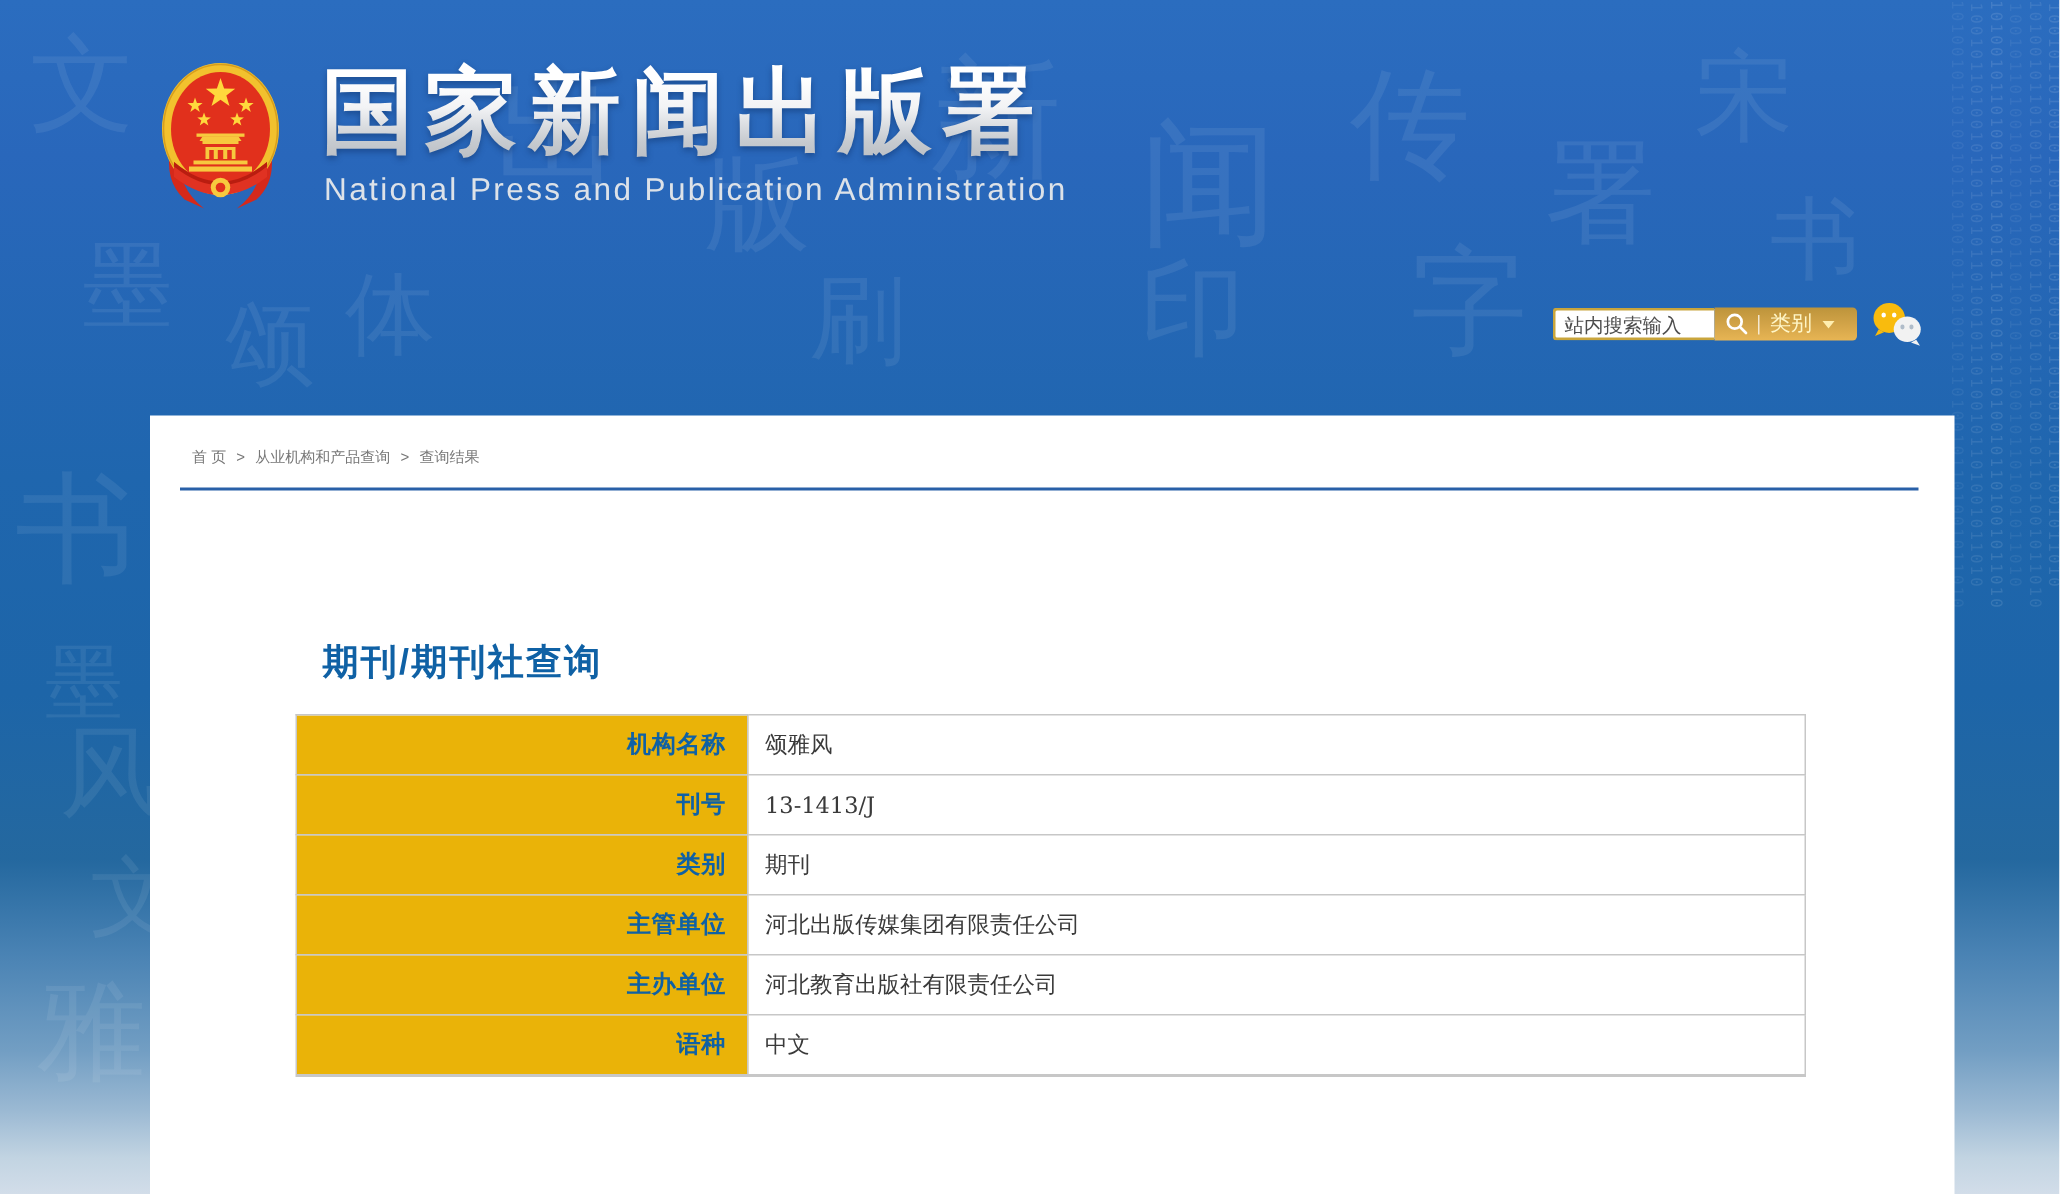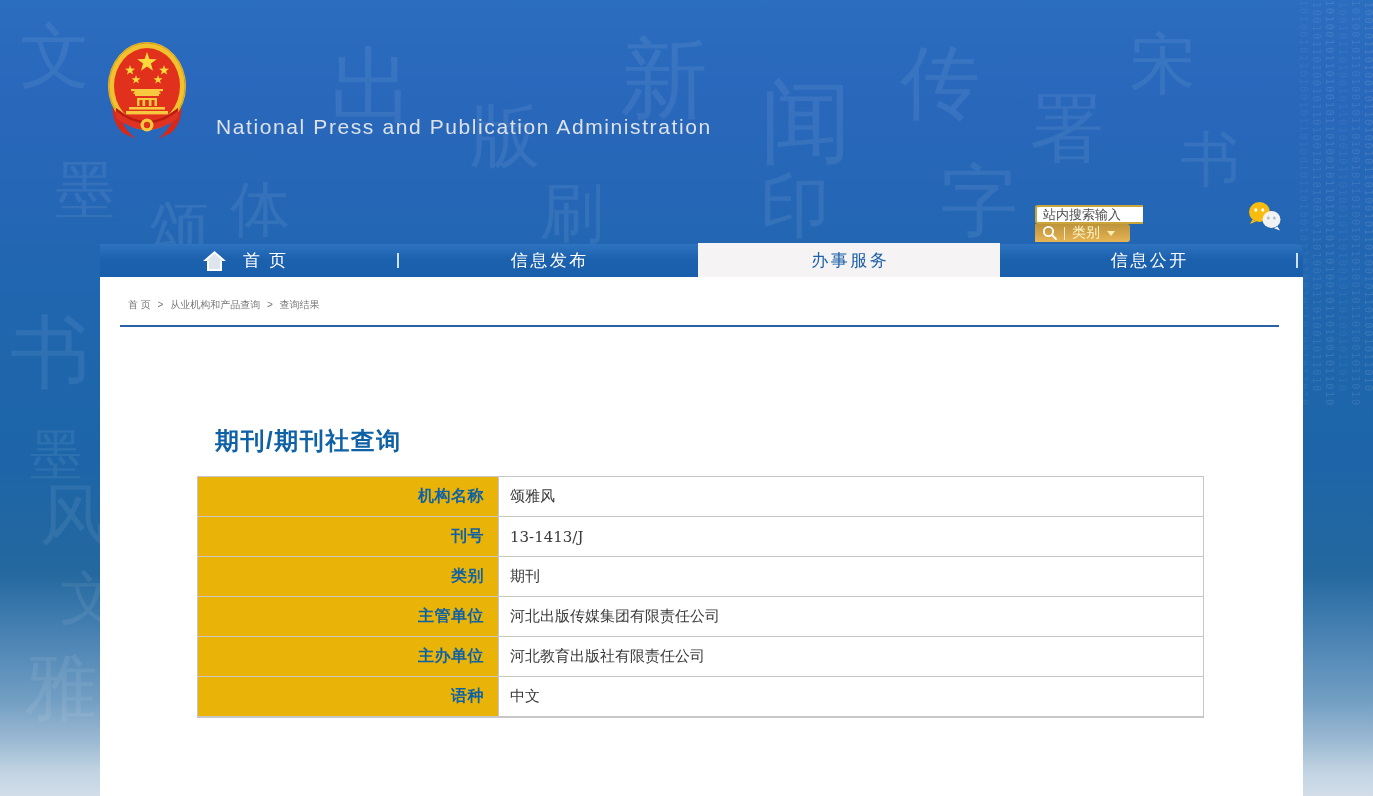--- a/index.html
+++ b/index.html
@@ -12,21 +12,21 @@
   .tex-bin { font-family:"DejaVu Sans Mono", monospace; opacity:0.10; writing-mode:vertical-rl; letter-spacing:1.5px; font-size:10.5px; }
 
   header { position:absolute; left:0; top:0; width:1373px; height:244px; }
   .emblem { position:absolute; left:106px; top:40px; }
   .site-title { position:absolute; left:214px; top:40px; font-size:62px; font-weight:bold; letter-spacing:7px; line-height:70px; white-space:nowrap;
     background:linear-gradient(180deg,#ffffff 18%,#f2f3f5 45%,#c6cacf 78%,#b7bbc1 100%);
     -webkit-background-clip:text; background-clip:text; color:transparent;
     filter:drop-shadow(0 2px 2px rgba(8,40,90,0.45)); }
   .site-sub { position:absolute; left:216px; top:115px; font-size:21px; letter-spacing:1.6px; color:#dde2e8; white-space:nowrap; }
 
-  .search-wrap { position:absolute; left:1035px; top:205px; height:22px; display:flex;flex-direction:column; }
+  .search-wrap { position:absolute; left:1035px; top:205px; height:22px; display:flex; }
   .search-input { width:108px; height:22px; border:2px solid #c9a53c; border-right:none; border-radius:3px 0 0 3px;
     padding:0 4px 0 6px; font-size:13px; color:#333; outline:none; font-family:inherit; }
   .search-input::placeholder { color:#4d4d4d; opacity:1; }
   .search-btn { width:95px; height:22px; background:linear-gradient(180deg,#bd943b 0%,#d4a549 55%,#e7b554 100%);
     border-radius:0 3px 3px 0; display:flex; align-items:center; cursor:pointer; }
   .search-btn .sep { width:1px; height:13px; background:rgba(255,255,255,0.75); margin:0 7px 0 6px; }
   .search-btn .cat { font-size:14px; color:#fff6c7; }
   .caret { width:0; height:0; border-left:4.5px solid transparent; border-right:4.5px solid transparent; border-top:5px solid #ffeeb0; margin-left:7px; }
   .wechat { position:absolute; left:1247px; top:199px; cursor:pointer; }
 
@@ -114,20 +114,21 @@
         <rect x="39.2" y="60" width="3.6" height="6" fill="#E1301C"></rect>
         <rect x="45.5" y="60" width="3" height="6" fill="#E1301C"></rect>
         <rect x="23" y="67" width="36" height="2.6"></rect>
         <rect x="20" y="71" width="42" height="3.4"></rect>
       </g>
       <path d="M10,68 Q41,94 72,68 L72,78 Q41,102 10,78 Z" fill="#E03222"></path>
       <path d="M10,68 Q41,94 72,68 L72,71 Q41,96 10,71 Z" fill="#B91D10"></path>
       <circle cx="41" cy="85" r="6.5" fill="#F7C93E"></circle>
       <circle cx="41" cy="85" r="3.2" fill="#E1301C"></circle>
     </svg>
+    <div class="site-title">国家新闻出版署</div>
     <div class="site-sub">National  Press and Publication Administration</div>
 
     <div class="search-wrap">
       <input class="search-input" type="text" placeholder="站内搜索输入" style="">
       <div class="search-btn">
         <svg width="16" height="16" viewBox="0 0 16 16" style="margin-left:7px;">
           <circle cx="6.5" cy="6.5" r="4.6" fill="none" stroke="#ffffff" stroke-width="1.8"></circle>
           <line x1="10" y1="10" x2="14" y2="14" stroke="#ffffff" stroke-width="1.8" stroke-linecap="round"></line>
         </svg>
         <span class="sep"></span>
@@ -141,40 +142,20 @@
       <path d="M5.5,20.5 l-2.5,4.5 6,-2.5 Z" fill="#f9bb0d"></path>
       <ellipse cx="8.8" cy="11" rx="1.5" ry="1.7" fill="#ffffff"></ellipse>
       <ellipse cx="15.8" cy="11" rx="1.5" ry="1.7" fill="#ffffff"></ellipse>
       <ellipse cx="24.5" cy="20.5" rx="9" ry="8.5" fill="#f2f2f2"></ellipse>
       <path d="M30.5,27.5 l2.5,4 -6,-2.2 Z" fill="#f2f2f2"></path>
       <ellipse cx="21.3" cy="19" rx="1.4" ry="1.6" fill="#b0bcc9"></ellipse>
       <ellipse cx="27.3" cy="19" rx="1.4" ry="1.6" fill="#b0bcc9"></ellipse>
     </svg>
   </header>
 
-  <nav>
-    <div class="tab tab-home">
-      <svg width="23" height="20" viewBox="0 0 23 20">
-        <path d="M11.5,0 L23,10 L19,10 L19,20 L4,20 L4,10 L0,10 Z" fill="#ffffff"></path>
-        <path d="M11.5,2.5 L20,10 L17,10 L17,18 L6,18 L6,10 L3,10 Z" fill="#dfe5ec"></path>
-      </svg>
-      <span>首页</span>
-    </div>
-    <span class="navsep" style="left:297px;"></span>
-    <div class="tab tab-2">
-      <span>信息发布</span>
-    </div>
-    <div class="tab tab-3">
-      <span>办事服务</span>
-    </div>
-    <div class="tab tab-4">
-      <span>信息公开</span>
-    </div>
-    <span class="navsep" style="left:1196px;"></span>
-  </nav>
 
   <main>
     <div class="breadcrumb">
       <a>首 页</a>
       <span class="bsep">&gt;</span>
       <a>从业机构和产品查询</a>
       <span class="bsep">&gt;</span>
       <span>查询结果</span>
     </div>
     <div class="rule"></div>

